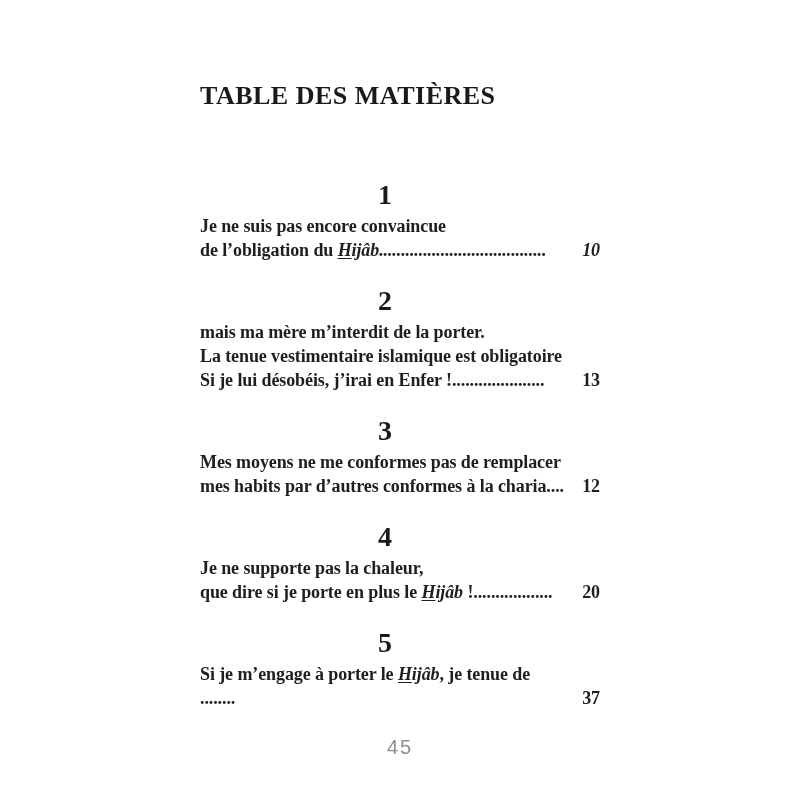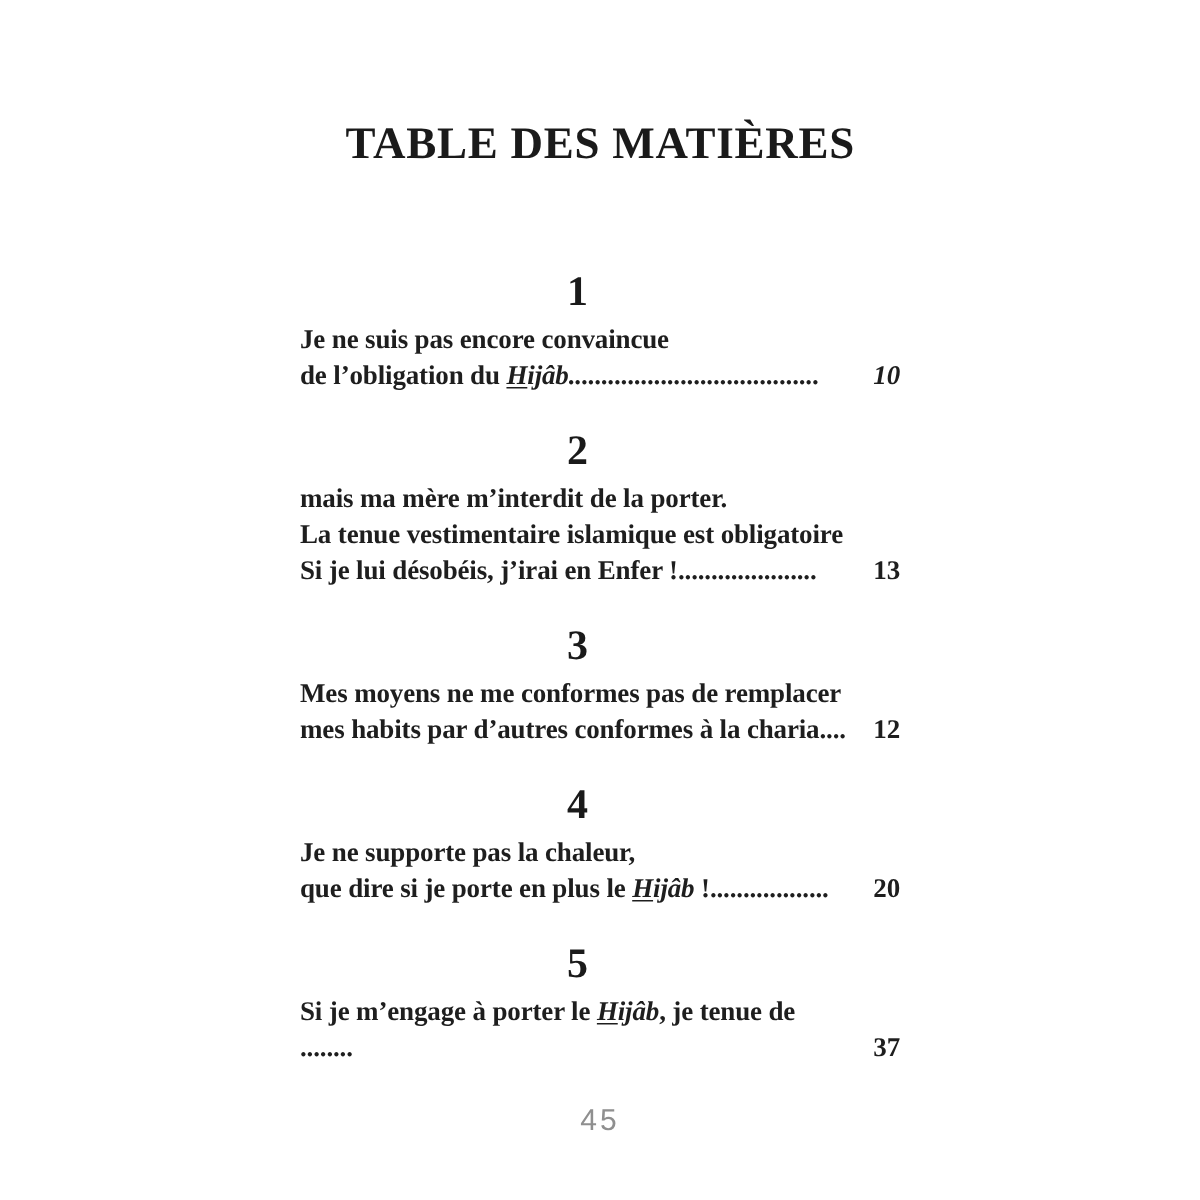--- a/index.html
+++ b/index.html
@@ -17,24 +17,24 @@
     width: 800px; height: 800px;
     background: #ffffff;
   }
   .content {
     position: absolute;
     left: 200px;
     top: 78px;
     width: 400px;
   }
   .title {
-    font-size: 30px;
+    font-size: 26px;
     line-height: 36px;
     font-weight: bold;
-    text-align: right;
+    text-align: left;
     letter-spacing: 0.5px;
     margin: 0 30px 0 0;
     color: #1a1a1a;
     white-space: nowrap;
   }
   .entry { margin: 0; }
   .entry-number {
     font-size: 28px;
     line-height: 30px;
     font-weight: bold;

